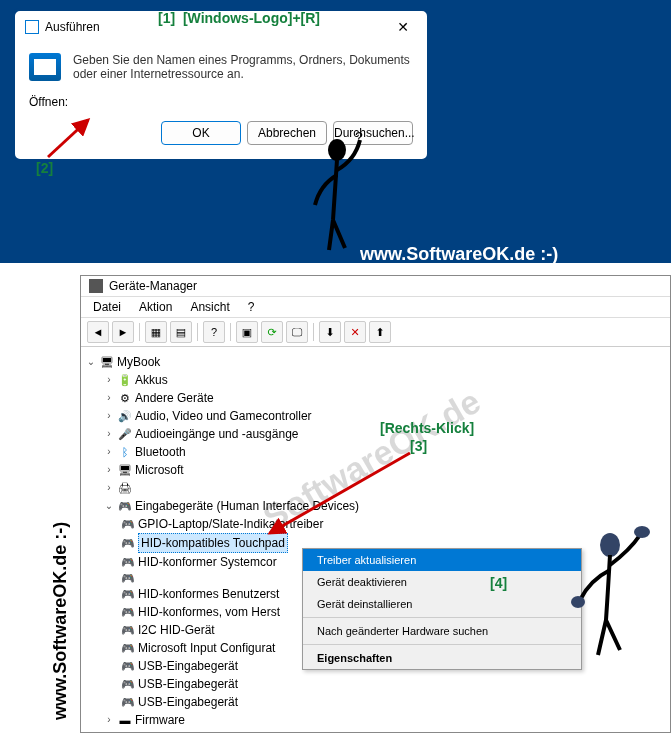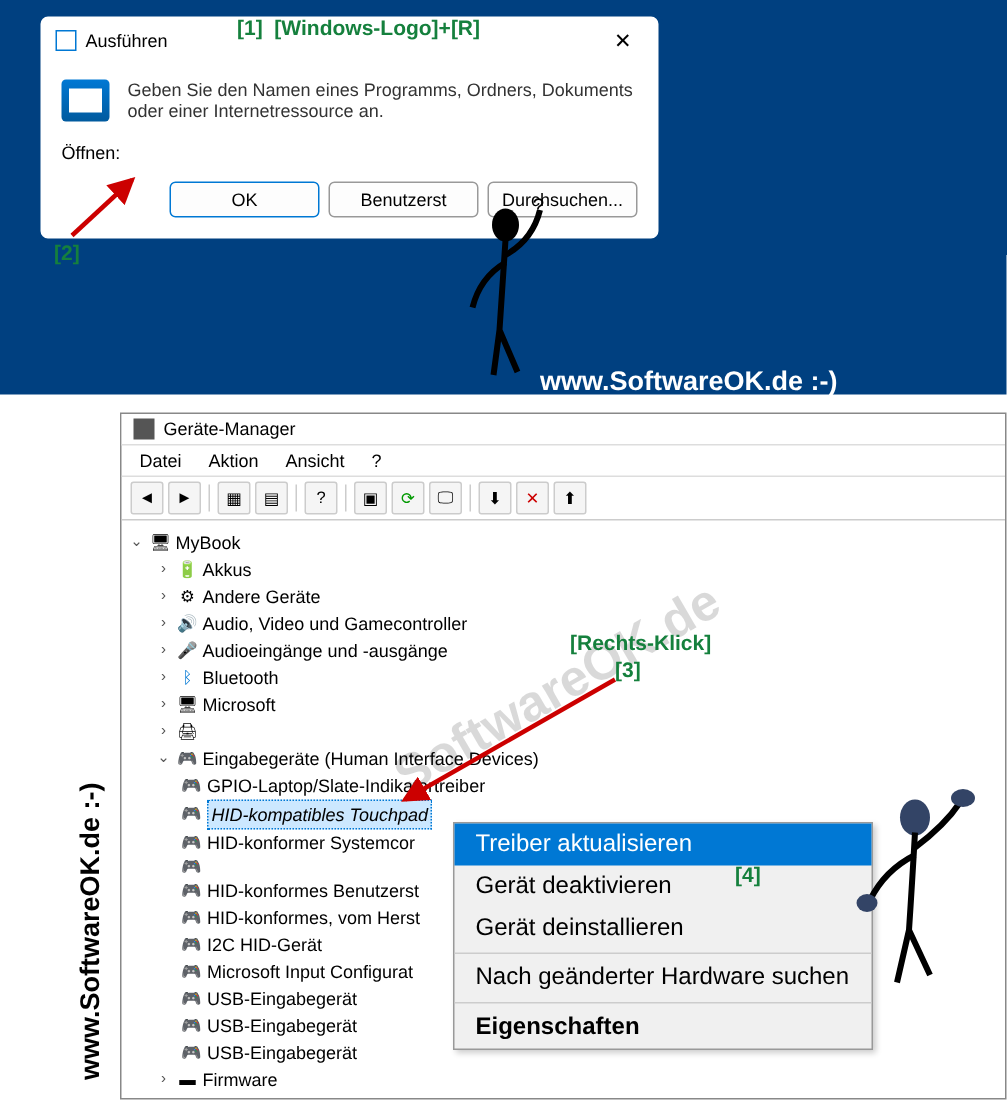--- a/index.html
+++ b/index.html
@@ -4,56 +4,56 @@
 <style>
 * { box-sizing: border-box; font-family: "Segoe UI", Tahoma, sans-serif; }
 body { margin: 0; padding: 0; width: 671px; height: 733px; background: #fff; position: relative; overflow: hidden; }
 .bg-blue { position: absolute; top: 0; left: 0; width: 671px; height: 263px; background: #004080; }
 .annot { position: absolute; color: #15803d; font-weight: bold; font-size: 14px; z-index: 100; }
 .watermark { position: absolute; color: #fff; font-size: 18px; font-weight: bold; z-index: 50; }
 .watermark-side { transform: rotate(-90deg); transform-origin: left top; color: #000; }
 .watermark-light { position: absolute; color: rgba(0,0,0,0.15); font-size: 34px; font-weight: bold; transform: rotate(-30deg); z-index: 45; }
 
 
-.run-dialog { position: absolute; top: 8px; left: 24px; width: 418px; background: #fff; border: 3px solid #004080; border-radius: 8px; z-index: 20; }
+.run-dialog { position: absolute; top: 8px; left: 12px; width: 418px; background: #fff; border: 3px solid #004080; border-radius: 8px; z-index: 20; }
 .run-title { display: flex; align-items: center; padding: 6px 10px; font-size: 12px; }
 .run-title-icon { width: 14px; height: 14px; border: 1px solid #0078d4; margin-right: 6px; }
 .run-close { margin-left: auto; font-size: 14px; cursor: pointer; padding: 2px 8px; }
 .run-body { padding: 10px 14px 14px 14px; }
 .run-desc { display: flex; gap: 12px; font-size: 12px; color: #333; }
 .run-desc-icon { width: 32px; height: 28px; background: linear-gradient(#0078d4,#005a9e); border-radius: 3px; flex-shrink: 0; position: relative; }
 .run-desc-icon::after { content: ""; position: absolute; top: 6px; left: 5px; right: 5px; bottom: 6px; background: #fff; }
 .run-open-row { display: flex; align-items: center; margin-top: 14px; gap: 8px; }
 .run-open-label { font-size: 12px; }
 .run-combo { flex: 1; border: 1px solid #0078d4; border-radius: 3px; padding: 3px 6px; display: flex; align-items: center; background: #fff; }
 .run-combo .sel { background: #0078d4; color: #fff; font-size: 12px; padding: 1px 2px; }
 .run-combo .chev { margin-left: auto; font-size: 10px; color: #555; }
 .run-buttons { display: flex; gap: 6px; margin-top: 12px; justify-content: flex-end; }
-.run-btn { border: 1px solid #999; border-radius: 4px; background: #fdfdfd; font-size: 12px; padding: 4px 0; width: 100px; text-align: center; cursor: pointer; }
+.run-btn { border: 1px solid #999; border-radius: 4px; background: #fdfdfd; font-size: 12px; padding: 4px 0; width: 80px; text-align: center; cursor: pointer; }
 .run-btn.primary { border: 1px solid #0078d4; }
 
 
 .devmgr { position: absolute; top: 275px; left: 80px; width: 591px; height: 458px; background: #fff; border: 1px solid #888; z-index: 15; overflow: hidden; }
 .devmgr-title { display: flex; align-items: center; padding: 3px 8px; font-size: 12px; border-bottom: 1px solid #ddd; background: #fff; }
 .devmgr-title-icon { width: 14px; height: 14px; background: #555; margin-right: 6px; }
 .menubar { display: flex; gap: 2px; padding: 1px 4px; font-size: 12px; border-bottom: 1px solid #ddd; }
 .menubar span { padding: 2px 8px; cursor: pointer; }
 .toolbar { display: flex; gap: 3px; padding: 3px 6px; border-bottom: 1px solid #ccc; align-items: center; }
 .tb-btn { width: 22px; height: 22px; border: 1px solid #ccc; background: #f5f5f5; display: flex; align-items: center; justify-content: center; font-size: 11px; cursor: pointer; border-radius: 2px; }
 .tb-sep { width: 1px; height: 18px; background: #ccc; margin: 0 2px; }
 .tree { padding: 6px 4px; font-size: 12px; line-height: 18px; overflow: hidden; }
 .tree-row { display: flex; align-items: center; gap: 3px; white-space: nowrap; }
 .tree-toggle { width: 12px; text-align: center; cursor: pointer; color: #555; font-size: 10px; }
 .tree-icon { width: 14px; height: 14px; display: inline-flex; align-items: center; justify-content: center; font-size: 11px; flex-shrink: 0; }
 .indent1 { padding-left: 18px; }
 .indent2 { padding-left: 36px; }
-.tree-row.selected span.lbl { background: #cce8ff; border: 1px dotted #0078d4; padding: 0 2px; font-style: italic; }
-
-
-.ctx { position: absolute; background: #f0f0f0; border: 1px solid #999; box-shadow: 2px 2px 4px rgba(0,0,0,0.2); width: 280px; z-index: 60; font-size: 16px; }
+.tree-row.selected span.lbl { background: #cce8ff; border: 1px dotted #0078d4; padding: 0 2px; }
+
+
+.ctx { position: absolute; background: #f0f0f0; border: 1px solid #999; box-shadow: 2px 2px 4px rgba(0,0,0,0.2); width: 280px; z-index: 60; font-size: 11px; }
 .ctx-item { padding: 5px 14px; cursor: pointer; }
 .ctx-item.hl { background: #0078d4; color: #fff; }
 .ctx-sep { border-top: 1px solid #ccc; margin: 2px 0; }
 .ctx-item.bold { font-weight: bold; }
 
 
 .figure { position: absolute; font-size: 42px; z-index: 70; color: #000; }
 
 
 .arrow-red { position: absolute; z-index: 90; }
@@ -72,21 +72,21 @@
   <div class="run-body">
     <div class="run-desc">
       <div class="run-desc-icon"></div>
       <div>Geben Sie den Namen eines Programms, Ordners, Dokuments oder einer Internetressource an.</div>
     </div>
     <div class="run-open-row">
       <span class="run-open-label">Öffnen:</span>
     </div>
     <div class="run-buttons">
       <div class="run-btn primary">OK</div>
-      <div class="run-btn">Benutzerst</div>
+      <div class="run-btn">Abbrechen</div>
       <div class="run-btn">Durchsuchen...</div>
     </div>
   </div>
 </div>
 
 <div class="annot" style="top:10px; left:158px;">
   <span>[1]</span>&nbsp;&nbsp;<span>[Windows-Logo]+[R]</span>
 </div>
 <div class="annot" style="top:160px; left:36px;">[2]</div>
 <svg class="arrow-red" style="top:112px; left:40px;" width="60" height="50">

